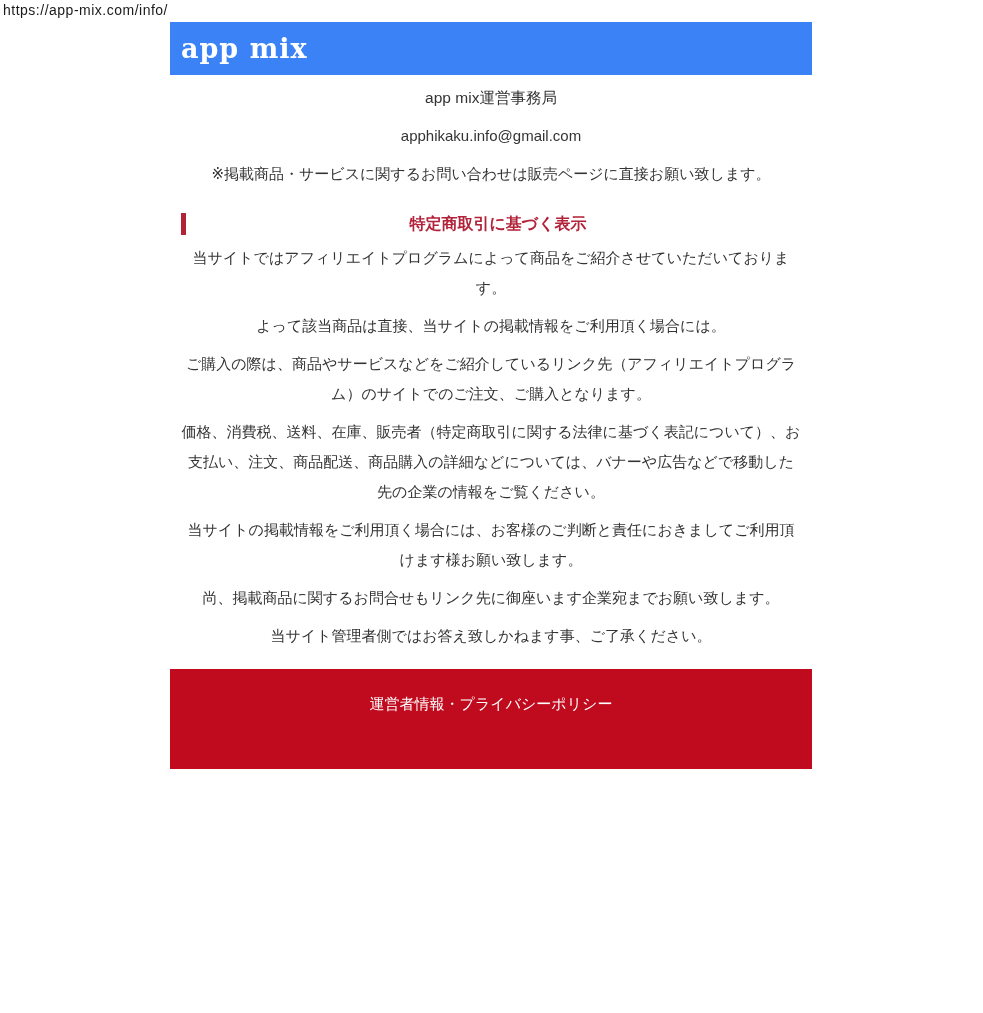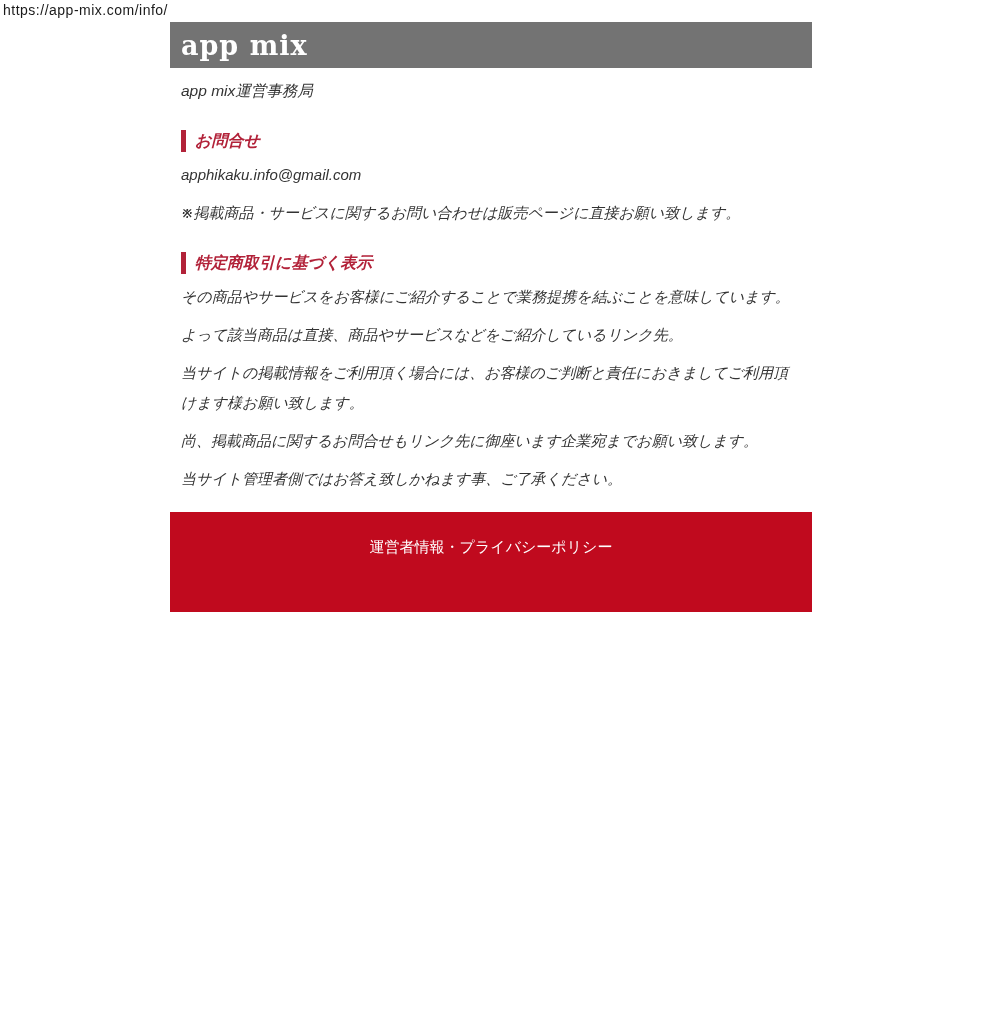--- a/index.html
+++ b/index.html
@@ -1,15 +1,15 @@
 <!DOCTYPE html>
 <html lang="ja"><head>
 <meta charset="utf-8">
 <style>
-  * { box-sizing: border-box; }
+  * { box-sizing: border-box; text-align: center; }
   html, body {
     margin: 0;
     padding: 0;
     background: #ffffff;
     width: 983px;
     font-family: "Liberation Sans", "DejaVu Sans", sans-serif;
     color: #333333;
   }
   .url-text {
     position: absolute;
@@ -17,38 +17,37 @@
     left: 3px;
     font-size: 14px;
     color: #1a1a1a;
     letter-spacing: 0.5px;
   }
   .page {
     width: 642px;
     margin: 22px 0 0 170px;
   }
   .site-header {
-    height: 46px;
-    background: #737373;
+    height: 53px;
+    background: #3b82f6;
     display: flex;
     align-items: center;
   }
   .site-title {
     margin: 0 0 0 11px;
     font-family: "DejaVu Serif", "Liberation Serif", serif;
     font-weight: bold;
     font-size: 27px;
     color: #ffffff;
     letter-spacing: 1px;
     cursor: pointer;
   }
   .content {
     padding: 0 11px;
     font-size: 15px;
-    font-style: italic;
   }
   .operator {
     margin: 13px 0 0;
     line-height: 30px;
     font-size: 15.5px;
   }
   .sec-heading {
     font-size: 16px;
     font-weight: bold;
     color: #b22239;
@@ -92,29 +91,30 @@
 
   <header class="site-header">
     <h1 class="site-title">app mix</h1>
   </header>
 
   <main class="content">
 
     <p class="operator">app mix運営事務局</p>
 
     <section>
-      <h2 class="sec-heading">お問合せ</h2>
       <p class="email">apphikaku.info@gmail.com</p>
       <p>※掲載商品・サービスに関するお問い合わせは販売ページに直接お願い致します。</p>
     </section>
 
     <section class="sec-spaced">
       <h2 class="sec-heading">特定商取引に基づく表示</h2>
-      <p>その商品やサービスをお客様にご紹介することで業務提携を結ぶことを意味しています。</p>
-      <p>よって該当商品は直接、商品やサービスなどをご紹介しているリンク先。</p>
+      <p>当サイトではアフィリエイトプログラムによって商品をご紹介させていただいております。</p>
+      <p>よって該当商品は直接、当サイトの掲載情報をご利用頂く場合には。</p>
+      <p>ご購入の際は、商品やサービスなどをご紹介しているリンク先（アフィリエイトプログラム）のサイトでのご注文、ご購入となります。</p>
+      <p>価格、消費税、送料、在庫、販売者（特定商取引に関する法律に基づく表記について）、お支払い、注文、商品配送、商品購入の詳細などについては、バナーや広告などで移動した先の企業の情報をご覧ください。</p>
     </section>
 
     <section class="sec-spaced">
       <p>当サイトの掲載情報をご利用頂く場合には、お客様のご判断と責任におきましてご利用頂けます様お願い致します。</p>
       <p>尚、掲載商品に関するお問合せもリンク先に御座います企業宛までお願い致します。</p>
       <p>当サイト管理者側ではお答え致しかねます事、ご了承ください。</p>
     </section>
 
   </main>
 

